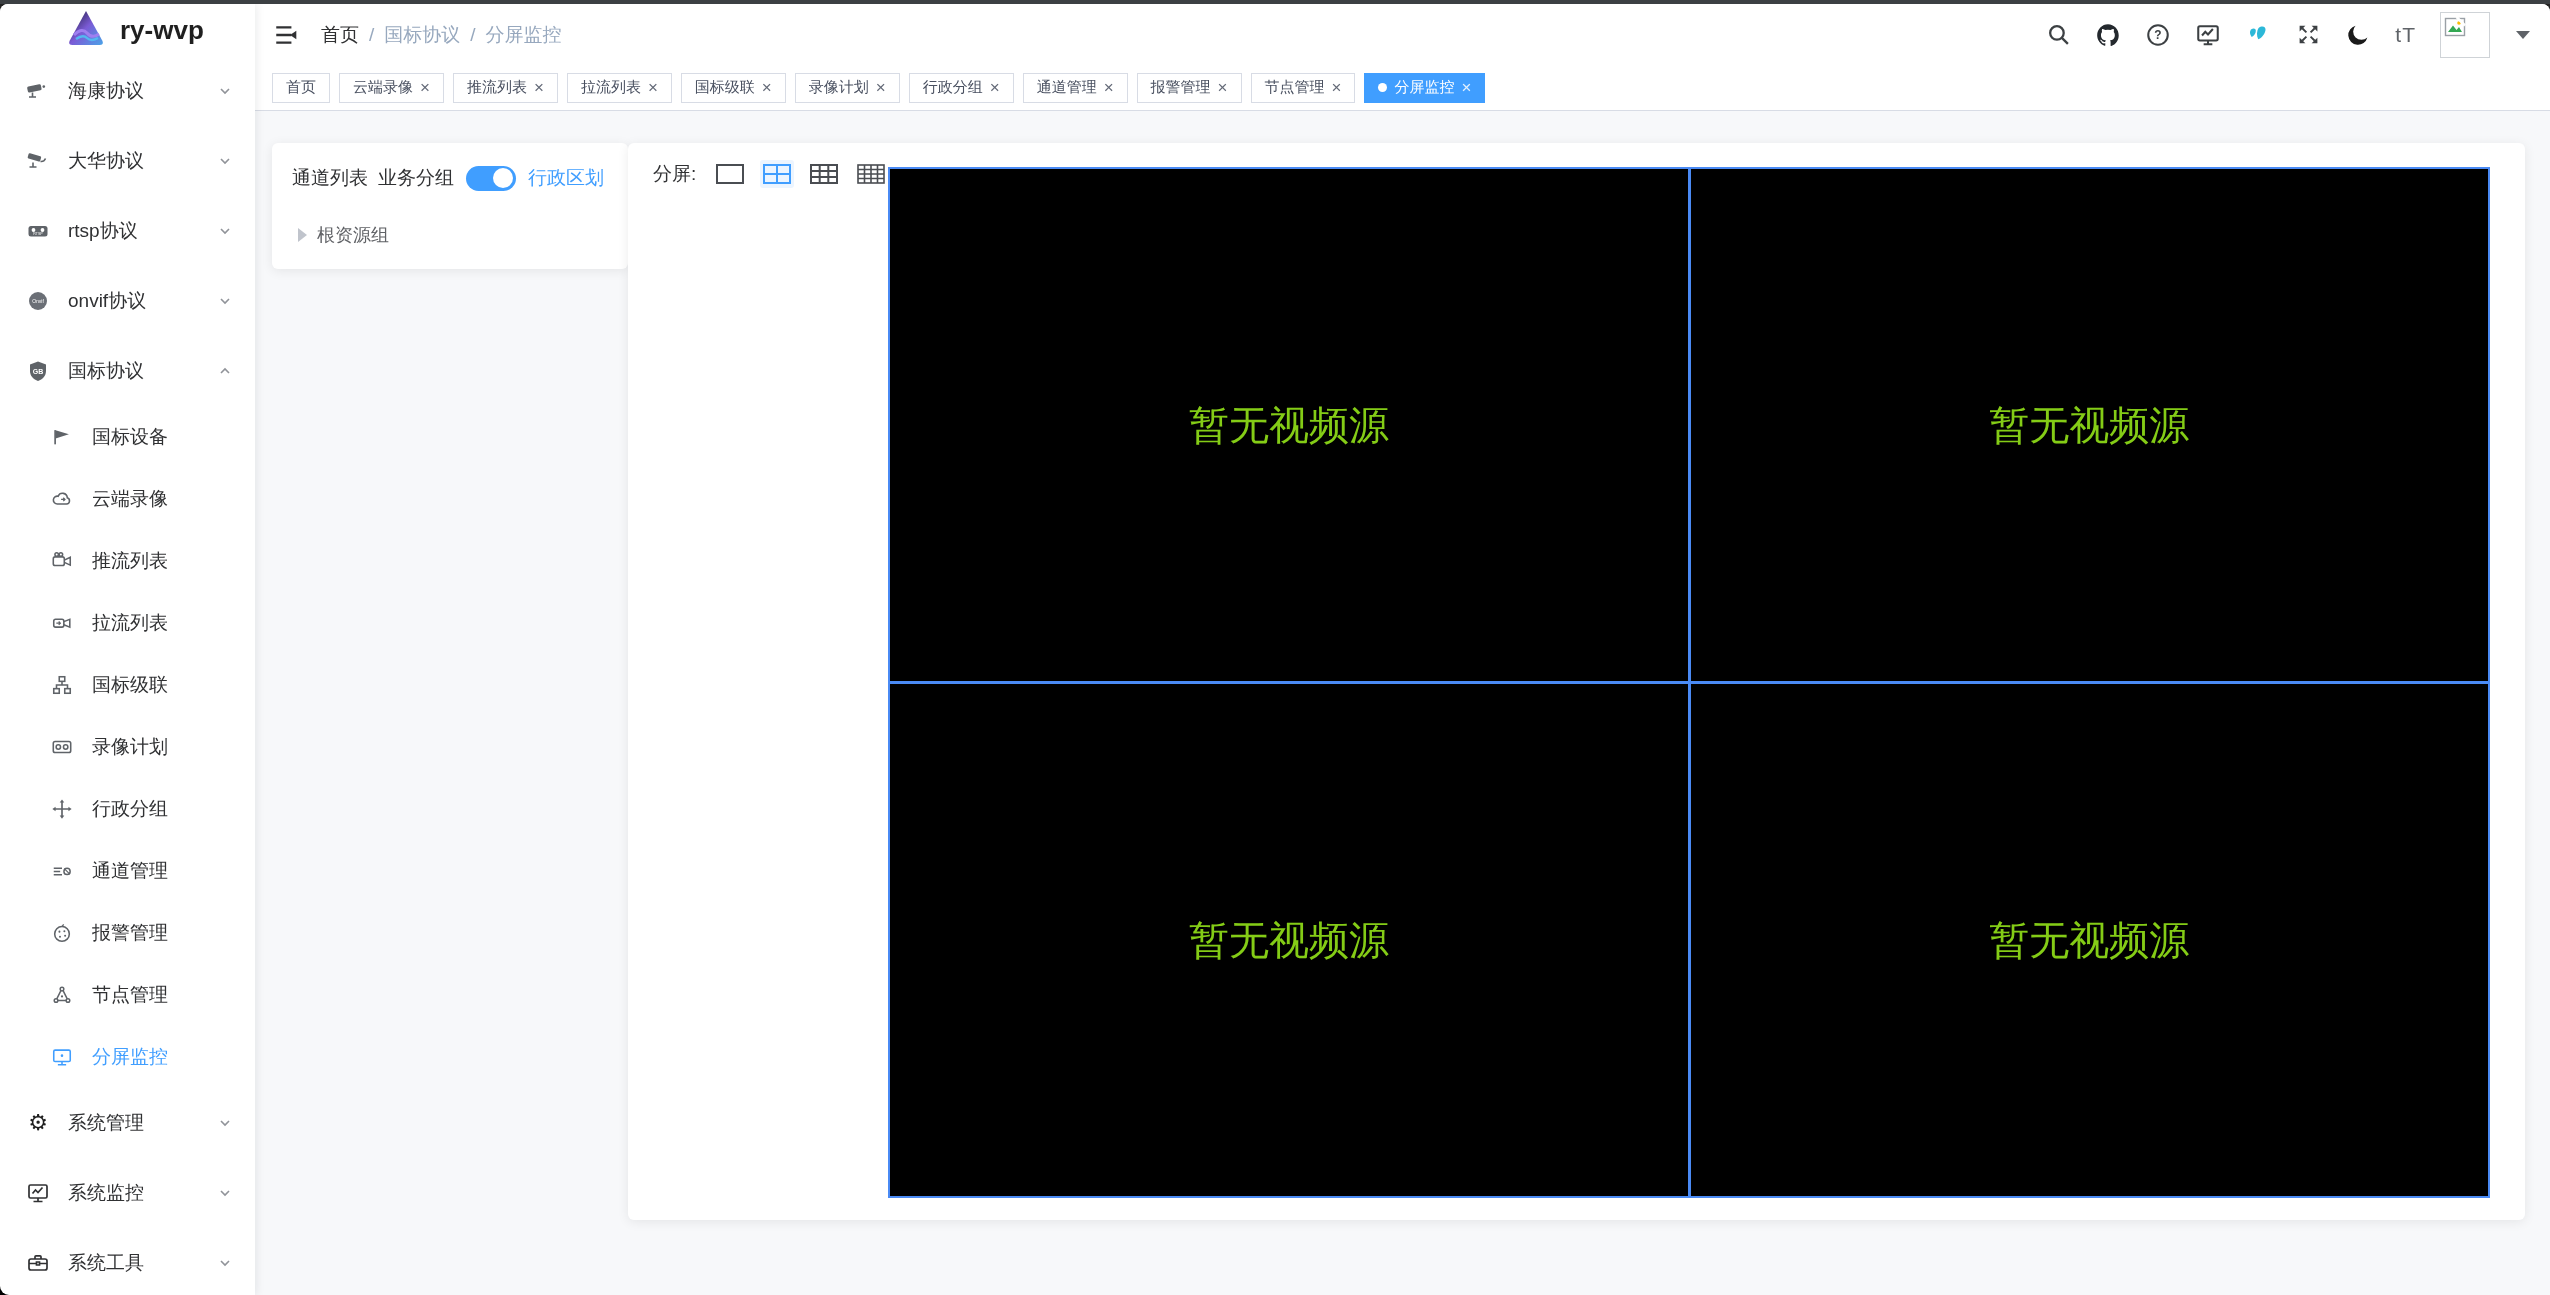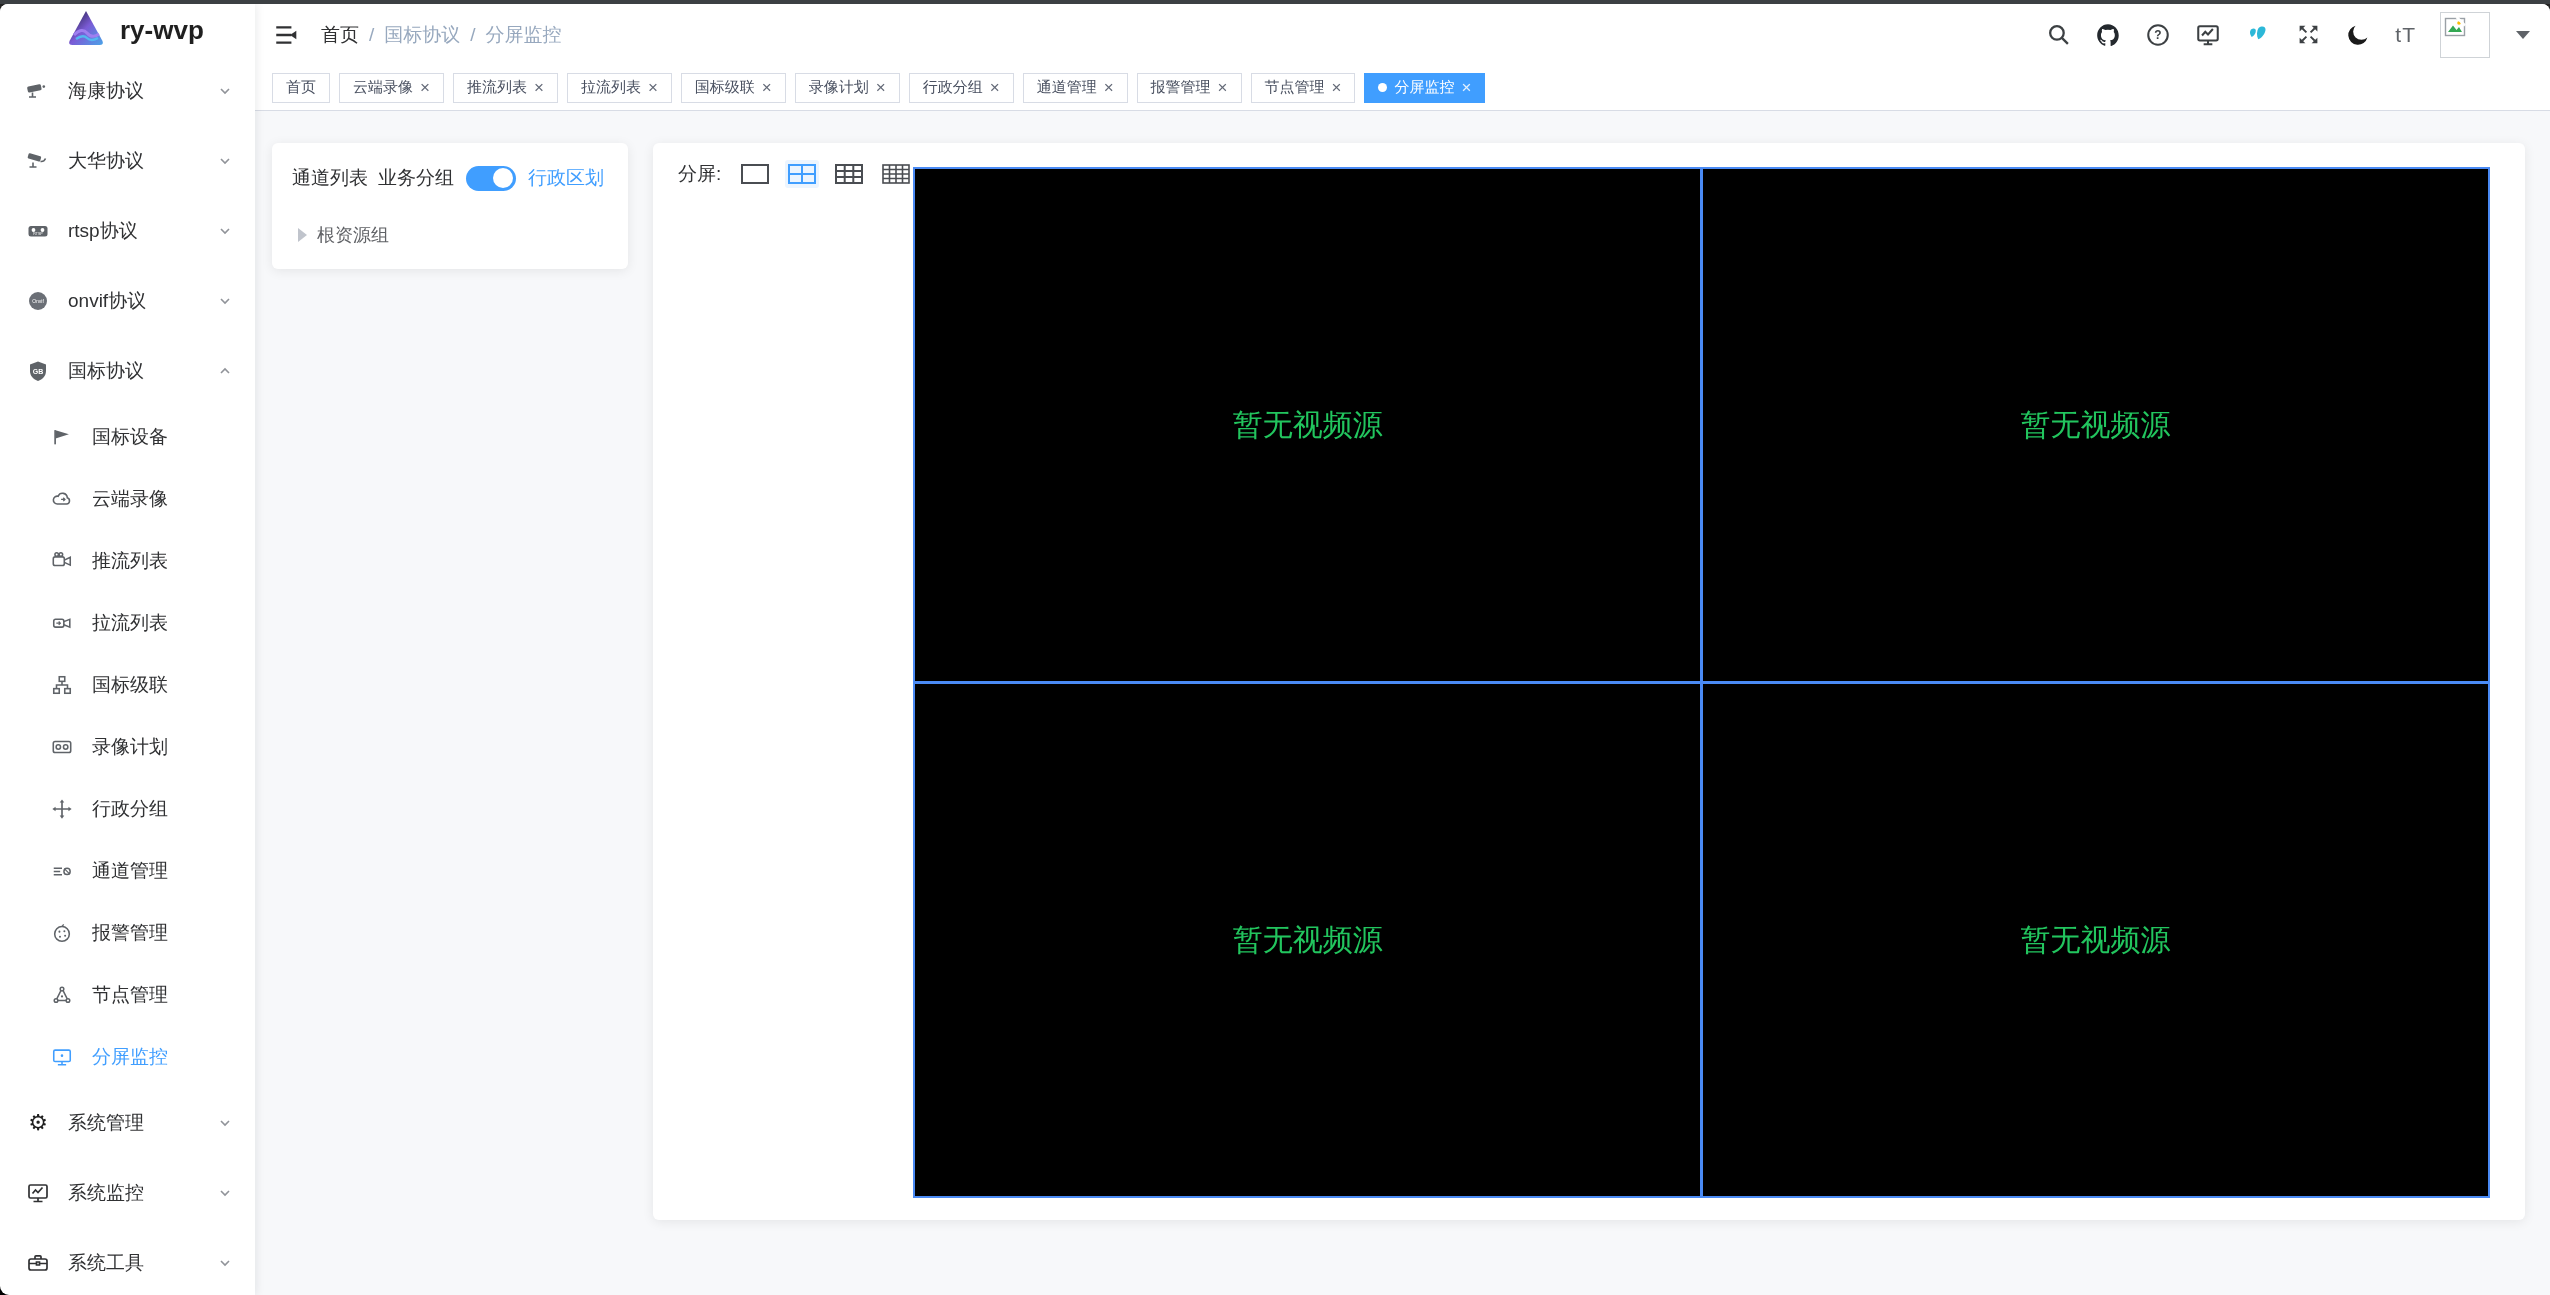--- a/index.html
+++ b/index.html
@@ -37,40 +37,40 @@
 
   
   .tags-view { height:46px; background:#fff; border-bottom:1px solid #d8dce5; display:flex; align-items:center; padding-left:17px; gap:9px; }
   .tag { height:30px; padding:0 13px; border:1px solid #d8dce5; background:#fff; color:#495060; font-size:15px; display:inline-flex; align-items:center; gap:7px; cursor:pointer; white-space:nowrap; }
   .tag .dot { display:none; }
   .tag.active { background:#409eff; border-color:#409eff; color:#fff; }
   .tag.active .dot { display:inline-block; width:9px; height:9px; border-radius:50%; background:#fff; }
   .tag .close { font-size:17px; line-height:1; opacity:.85; }
 
   
-  .content { flex:1; background:#f7f8fa; padding:32px 25px 0 17px; display:flex; align-items:flex-start; gap:25px; overflow:hidden; }
+  .content { flex:1; background:#f7f8fa; padding:32px 25px 0 17px; display:flex; align-items:flex-start; overflow:hidden; }
   .card { background:#fff; border-radius:6px; box-shadow:0 2px 12px rgba(0,0,0,.08); }
   .panel-card { width:356px; min-height:107px; padding:22px 20px; flex:0 0 356px; }
   .panel-head { display:flex; align-items:center; font-size:19px; color:#303133; }
   .panel-title { margin-right:10px; }
   .mode-left { margin-right:12px; }
   .toggle { width:50px; height:25px; border-radius:13px; background:#409eff; position:relative; cursor:pointer; flex:0 0 50px; }
   .toggle .knob { position:absolute; top:2.5px; right:3px; width:20px; height:20px; border-radius:50%; background:#fff; }
   .mode-right { margin-left:12px; color:#409eff; }
   .tree-row { margin-top:32px; display:flex; align-items:center; font-size:18px; color:#606266; padding-left:6px; cursor:pointer; }
   .tree-caret { width:0; height:0; border-top:7px solid transparent; border-bottom:7px solid transparent; border-left:9px solid #c0c4cc; margin-right:10px; }
 
   .video-card { flex:1; height:1077px; padding:14px 35px 22px 25px; display:flex; }
   .split-toolbar { height:34px; display:flex; align-items:center; gap:13px; }
   .split-label { font-size:19px; color:#303133; margin-right:4px; }
   .split-btn { width:34px; height:28px; display:inline-flex; align-items:center; justify-content:center; color:#4a4d52; cursor:pointer; border-radius:3px; }
   .split-btn.active { color:#409eff; background:#ecf5ff; }
   .video-grid { margin-top:10px; flex:1; border:2px solid #4a8af4; background:#4a8af4; display:grid; grid-template-columns:1fr 1fr; grid-template-rows:1fr 1fr; gap:3px; }
   .video-cell { background:#000; display:flex; align-items:center; justify-content:center; }
-  .no-video { color:#22c55e; font-size:30px; }
+  .no-video { color:#84cc16; font-size:40px; }
 
   .corner-artifact { position:absolute; left:0; bottom:0; width:16px; height:9px; background:#000; z-index:70; }
   .corner-artifact::after { content:""; position:absolute; left:0; bottom:0; width:16px; height:9px; background:#fff; border-bottom-left-radius:9px; }
 </style>
 </head>
 <body>
 
 <div class="top-strip"></div>
 <div class="app">
 

